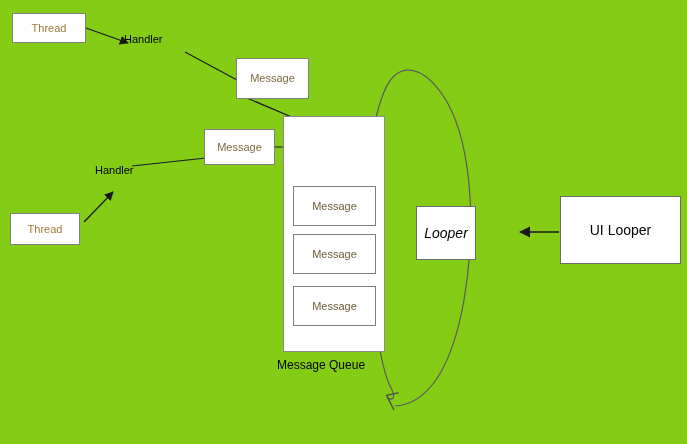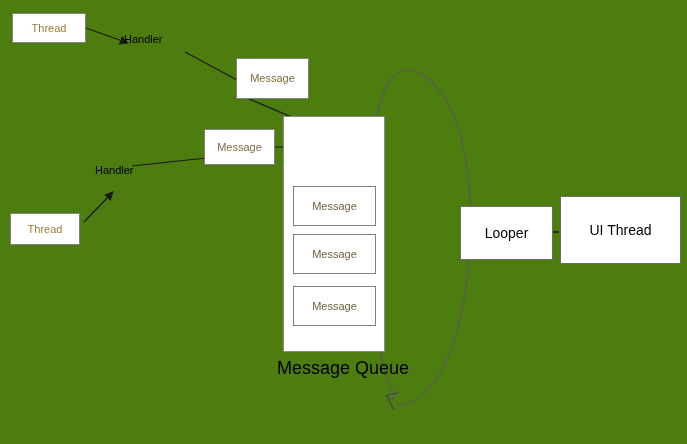--- a/index.html
+++ b/index.html
@@ -7,21 +7,21 @@
     padding: 0;
     background: #ffffff;
   }
   body {
     font-family: "Liberation Sans", sans-serif;
   }
   #canvas {
     position: relative;
     width: 687px;
     height: 444px;
-    background: #4d7c0f;
+    background: #84cc16;
     overflow: hidden;
   }
   .box {
     position: absolute;
     box-sizing: border-box;
     border: 1px solid #808080;
     background: #ffffff;
     display: flex;
     align-items: center;
     justify-content: center;
@@ -47,21 +47,21 @@
   }
   .label-free {
     position: absolute;
     color: #000000;
     font-size: 11px;
     white-space: nowrap;
   }
   .label-caption {
     position: absolute;
     color: #000000;
-    font-size: 18px;
+    font-size: 12px;
     white-space: nowrap;
   }
   svg.overlay {
     position: absolute;
     left: 0;
     top: 0;
     width: 687px;
     height: 444px;
     pointer-events: none;
   }
@@ -171,21 +171,21 @@
   </div>
 
   <div class="box box-msg-inner" style="left:293px; top:286px; width:83px; height:40px;">
     <span>Message</span>
   </div>
 
   <div class="label-caption" style="left:277px; top:358px;">
     <span>Message Queue</span>
   </div>
 
-  <div class="box box-plain" style="left:460px; top:206px; width:93px; height:54px;">
+  <div class="box box-plain" style="left:416px; top:206px; width:60px; height:54px;font-style:italic;">
     <span>Looper</span>
   </div>
 
   <div class="box box-plain" style="left:560px; top:196px; width:121px; height:68px; flex-direction:column;">
-    <span>UI Thread</span>
+    <span>UI Looper</span>
   </div>
 
 </div>
 
 </body></html>

